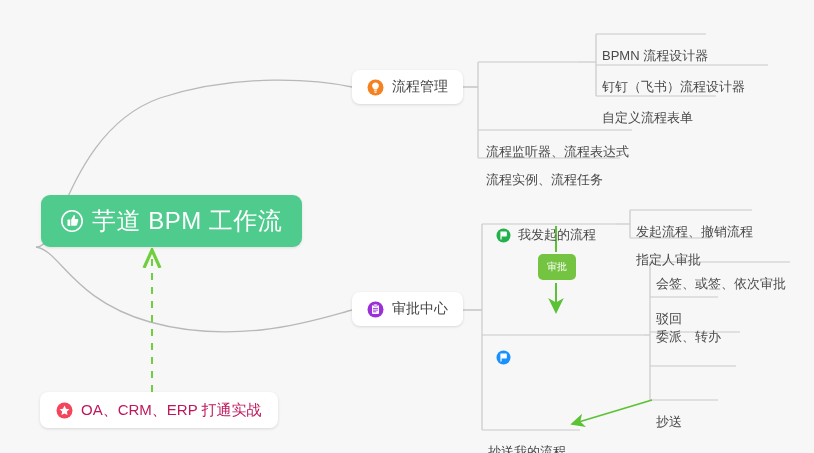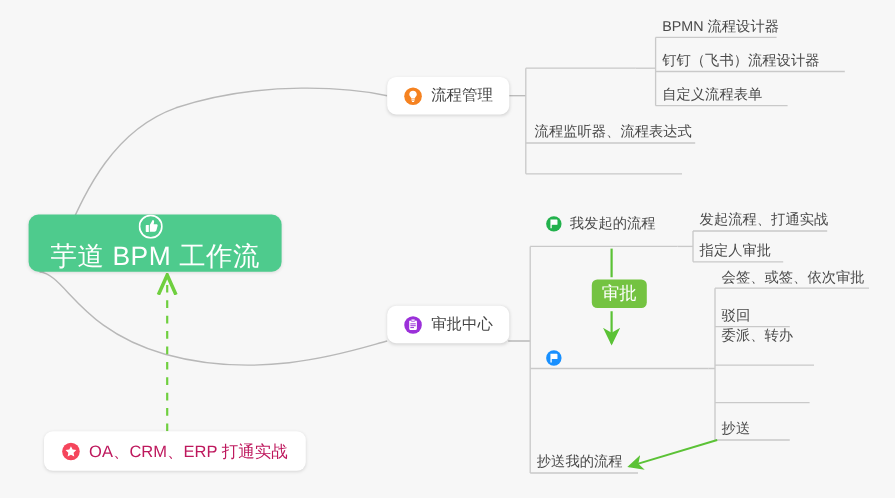--- a/index.html
+++ b/index.html
@@ -73,20 +73,21 @@
 
   
   .leaf-node {
     position: absolute;
     display: flex;
     align-items: center;
     white-space: nowrap;
     height: 26px;
     padding: 0 6px 0 2px;
     box-sizing: border-box;
+    margin-top: 32px;
   }
   .leaf-label {
     color: #4a4a4a;
     font-size: 13px;
     white-space: nowrap;
   }
 
   
   .tag-node {
     position: absolute;
@@ -94,21 +95,21 @@
     align-items: center;
     justify-content: center;
     background: #74c341;
     border-radius: 5px;
     height: 26px;
     padding: 0 9px;
     box-sizing: border-box;
   }
   .tag-label {
     color: #ffffff;
-    font-size: 16px;
+    font-size: 10px;
     white-space: nowrap;
   }
 
   
   .icon {
     display: inline-flex;
     align-items: center;
     justify-content: center;
     flex: 0 0 auto;
   }
@@ -167,21 +168,21 @@
     <path d="M 650 400 L 718 400" fill="none" stroke="#c9c9c9" stroke-width="1.2"></path>
 
     <path d="M 556 226 L 556 252" fill="none" stroke="#5bc236" stroke-width="2"></path>
     <path d="M 556 283 L 556 312" fill="none" stroke="#5bc236" stroke-width="2" marker-end="url(#arrowGreen)"></path>
 
     <path d="M 652 400 L 572 424" fill="none" stroke="#5bc236" stroke-width="1.8" marker-end="url(#arrowGreen)"></path>
 
     <path d="M 152 392 L 152 252" fill="none" stroke="#6fcf3f" stroke-width="2" stroke-dasharray="7 7" marker-end="url(#arrowGreenUp)"></path>
   </svg>
 
-  <div class="root-node" style="left:26px; top:195px;flex-direction:column;">
+  <div class="root-node" style="left:41px; top:195px;">
     <span class="icon icon-root">
       <svg width="22" height="22" viewBox="0 0 22 22">
         <circle cx="11" cy="11" r="10.2" fill="none" stroke="#ffffff" stroke-width="1.6"></circle>
         <path d="M7.2 9.6h2.1V16H7.2a.7.7 0 0 1-.7-.7v-5a.7.7 0 0 1 .7-.7z" fill="#ffffff"></path>
         <path d="M10.2 9.5l2.3-4.1c.2-.4.8-.4 1.1-.1.4.4.6.9.5 1.4l-.4 2.2h2.6c.7 0 1.2.6 1 1.3l-1.1 4.2c-.2.8-.9 1.3-1.7 1.3h-4.3V9.5z" fill="#ffffff"></path>
       </svg>
     </span>
     <span class="root-label">芋道 BPM 工作流</span>
   </div>
 
@@ -217,22 +218,25 @@
   </div>
 
   <div class="leaf-node" style="left:600px; top:73px;">
     <span class="leaf-label">自定义流程表单</span>
   </div>
 
   <div class="leaf-node" style="left:484px; top:107px;font-family:Liberation Mono, monospace;">
     <span class="leaf-label">流程监听器、流程表达式</span>
   </div>
 
-
-  <div class="card-node" style="left:352px; top:278px;">
+  <div class="leaf-node" style="left:484px; top:135px;">
+    <span class="leaf-label">流程实例、流程任务</span>
+  </div>
+
+  <div class="card-node" style="left:352px; top:292px;">
     <span class="icon icon-card">
       <svg width="17" height="17" viewBox="0 0 17 17">
         <circle cx="8.5" cy="8.5" r="8" fill="#9b30d9"></circle>
         <rect x="5" y="4.3" width="7" height="8.6" rx="1" fill="#ffffff"></rect>
         <rect x="6.7" y="3.1" width="3.6" height="2" rx="0.7" fill="#ffffff" stroke="#9b30d9" stroke-width="0.7"></rect>
         <path d="M6.4 7.4h4.2M6.4 9.1h4.2M6.4 10.8h2.6" stroke="#9b30d9" stroke-width="0.9" stroke-linecap="round"></path>
       </svg>
     </span>
     <span class="card-label">审批中心</span>
   </div>
@@ -241,21 +245,21 @@
     <span class="icon icon-leaf">
       <svg width="15" height="15" viewBox="0 0 15 15">
         <circle cx="7.5" cy="7.5" r="7" fill="#22b14c"></circle>
         <path d="M5 3.6v8M5 4.2h5.2v3.6H5z" fill="#ffffff" stroke="#ffffff" stroke-width="1.2" stroke-linejoin="round"></path>
       </svg>
     </span>
     <span class="leaf-label">我发起的流程</span>
   </div>
 
   <div class="leaf-node" style="left:634px; top:187px;">
-    <span class="leaf-label">发起流程、打通实战</span>
+    <span class="leaf-label">发起流程、撤销流程</span>
   </div>
 
   <div class="leaf-node" style="left:634px; top:215px;">
     <span class="leaf-label">指定人审批</span>
   </div>
 
   <div class="tag-node" style="left:538px; top:254px;">
     <span class="tag-label">审批</span>
   </div>
 

